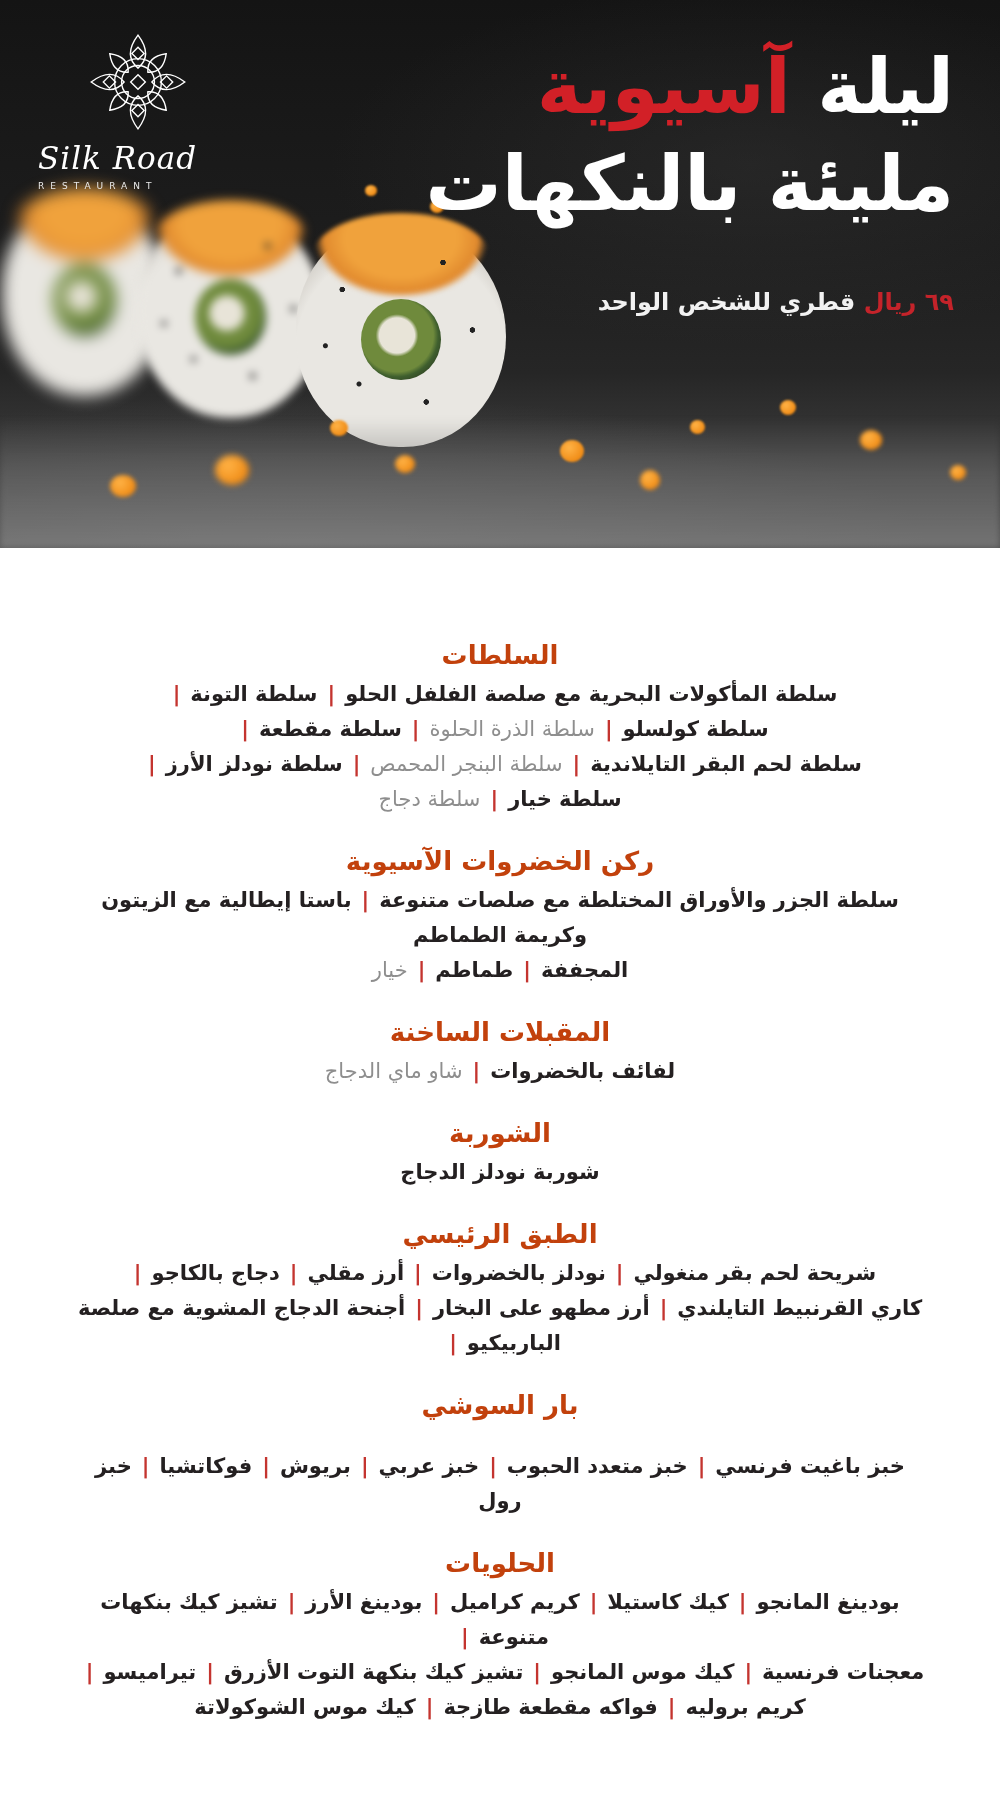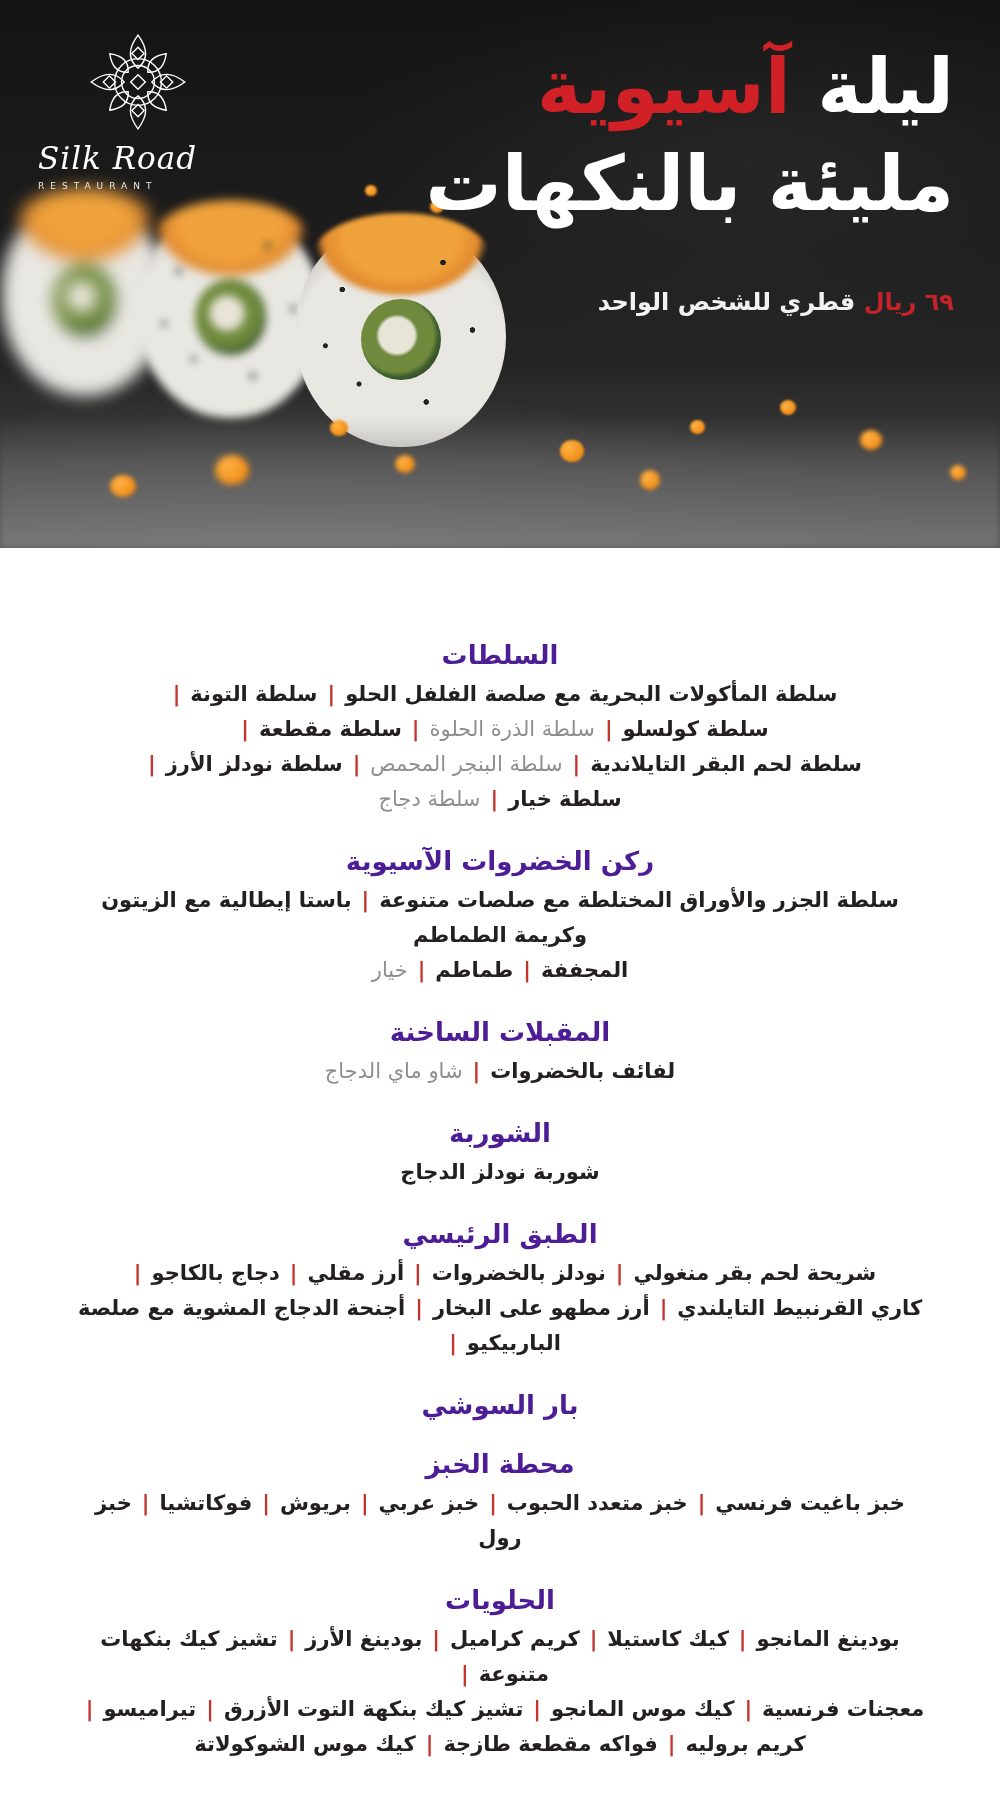--- a/index.html
+++ b/index.html
@@ -46,21 +46,21 @@
               font-weight:bold; font-size:76px; line-height:1.28; letter-spacing:-1px; }
   .headline .red { color:#d22027; }
   .price-line { position:absolute; top:288px; right:46px; direction:rtl; text-align:right;
               color:#f2f2f2; font-weight:bold; font-size:24px; }
   .price-line .red { color:#c4232a; }
 
   
   .menu { position:absolute; top:548px; left:0; width:1000px; padding:92px 70px 0 70px;
           direction:rtl; text-align:center; }
   .menu-section { margin-bottom:29px; }
-  .section-heading { color:#4c1d95; font-size:26px; font-weight:bold; margin-bottom:7px; }
+  .section-heading { color:#c2410c; font-size:26px; font-weight:bold; margin-bottom:7px; }
   .menu-line { font-size:21px; line-height:35px; color:#242021; font-weight:bold; }
   .menu-item { color:#242021; }
   .menu-item.muted { color:#8e8e8e; font-weight:normal; }
   .sep { color:#c4342f; font-weight:bold; padding:0 10px; }
 </style>
 </head>
 <body>
 
 <div class="hero">
   <div class="hero-vignette"></div>
@@ -154,21 +154,20 @@
     </section>
     <section class="menu-section">
       <h2 class="section-heading">الطبق الرئيسي</h2>
       <p class="menu-line"><span class="menu-item">شريحة لحم بقر منغولي</span><span class="sep">|</span><span class="menu-item">نودلز بالخضروات</span><span class="sep">|</span><span class="menu-item">أرز مقلي</span><span class="sep">|</span><span class="menu-item">دجاج بالكاجو</span><span class="sep">|</span></p>
       <p class="menu-line"><span class="menu-item">كاري القرنبيط التايلندي</span><span class="sep">|</span><span class="menu-item">أرز مطهو على البخار</span><span class="sep">|</span><span class="menu-item">أجنحة الدجاج المشوية مع صلصة الباربيكيو</span><span class="sep">|</span></p>
     </section>
     <section class="menu-section">
       <h2 class="section-heading">بار السوشي</h2>
     </section>
     <section class="menu-section">
-      <h2 class="section-heading">محطة الخبز</h2>
       <p class="menu-line"><span class="menu-item">خبز باغيت فرنسي</span><span class="sep">|</span><span class="menu-item">خبز متعدد الحبوب</span><span class="sep">|</span><span class="menu-item">خبز عربي</span><span class="sep">|</span><span class="menu-item">بريوش</span><span class="sep">|</span><span class="menu-item">فوكاتشيا</span><span class="sep">|</span><span class="menu-item">خبز رول</span></p>
     </section>
     <section class="menu-section">
       <h2 class="section-heading">الحلويات</h2>
       <p class="menu-line"><span class="menu-item">بودينغ المانجو</span><span class="sep">|</span><span class="menu-item">كيك كاستيلا</span><span class="sep">|</span><span class="menu-item">كريم كراميل</span><span class="sep">|</span><span class="menu-item">بودينغ الأرز</span><span class="sep">|</span><span class="menu-item">تشيز كيك بنكهات متنوعة</span><span class="sep">|</span></p>
       <p class="menu-line"><span class="menu-item">معجنات فرنسية</span><span class="sep">|</span><span class="menu-item">كيك موس المانجو</span><span class="sep">|</span><span class="menu-item">تشيز كيك بنكهة التوت الأزرق</span><span class="sep">|</span><span class="menu-item">تيراميسو</span><span class="sep">|</span></p>
       <p class="menu-line"><span class="menu-item">كريم بروليه</span><span class="sep">|</span><span class="menu-item">فواكه مقطعة طازجة</span><span class="sep">|</span><span class="menu-item">كيك موس الشوكولاتة</span></p>
     </section>
   </div>
 

